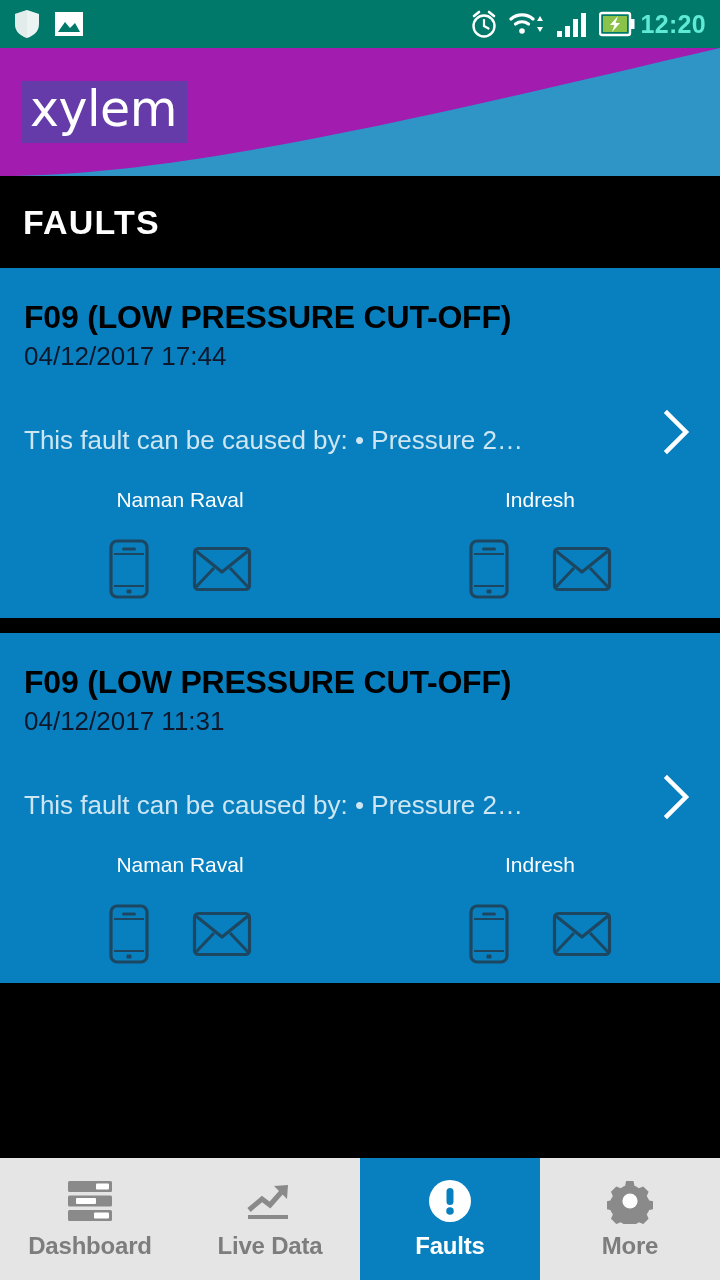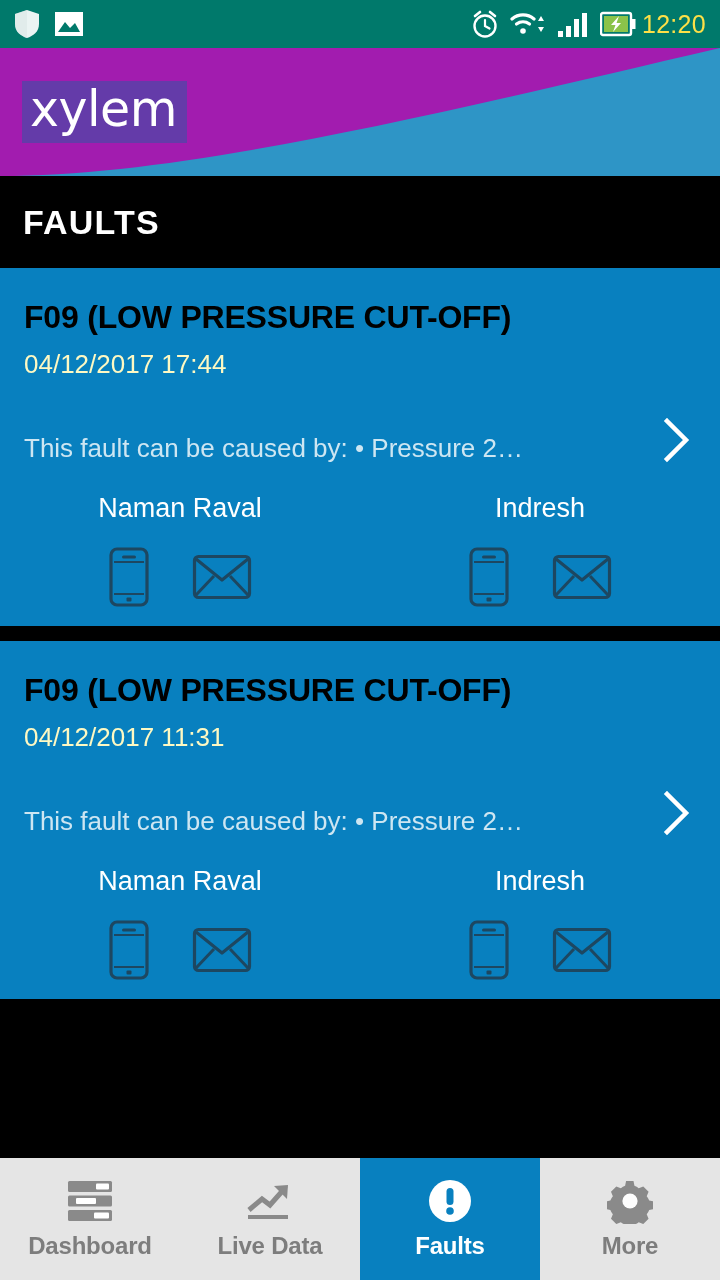--- a/index.html
+++ b/index.html
@@ -14,21 +14,21 @@
   
   .statusbar {
     position:absolute; top:0; left:0; width:720px; height:48px;
     background:#00796b;
     display:flex; align-items:center;
     padding:0 14px;
   }
   .sb-left { display:flex; align-items:center; gap:14px; }
   .sb-right { margin-left:auto; display:flex; align-items:center; gap:11px; }
   .sb-clock {
-    color:#fde047; font-size:25px; font-weight:normal; letter-spacing:0.3px;
+    color:#5eead4; font-size:25px; font-weight:bold; letter-spacing:0.3px;
     margin-left:6px;
   }
   .ico { display:block; }
 
   
   .banner {
     position:absolute; top:48px; left:0; width:720px; height:128px;
     background:#a21caf; overflow:hidden;
   }
   .banner-curve {
@@ -64,40 +64,40 @@
     padding:30px 0 18px 0;
   }
   .card + .card { margin-top:15px; }
 
   .card-title {
     color:#000000; font-size:32px; font-weight:bold;
     letter-spacing:-0.2px; padding:0 24px;
     line-height:38px;
   }
   .card-date {
-    color:#fef9c3; font-size:26px; font-weight:400;
-    padding:4px 24px 0 24px; line-height:32px;margin-top:8px;
+    color:#0f172a; font-size:26px; font-weight:400;
+    padding:4px 24px 0 24px; line-height:32px;
   }
 
   .card-desc-row {
     display:flex; align-items:center;
     padding:34px 22px 0 24px;
   }
   .card-desc {
     color:rgba(255,255,255,0.80); font-size:26px; line-height:32px;
     flex:1; white-space:nowrap; overflow:hidden;margin-top:16px;
   }
   .chev { flex:0 0 auto; width:44px; height:52px; margin-left:4px; }
 
   .contacts {
     display:flex; padding:26px 0 0 0;
   }
   .contact { flex:1; display:flex; flex-direction:column; align-items:center; }
   .contact-name {
-    color:#ffffff; font-size:27px; line-height:32px; font-weight:400;
+    color:#ffffff; font-size:21px; line-height:32px; font-weight:400;
   }
   .contact-icons { display:flex; align-items:center; gap:42px; margin-top:22px; }
   .ci { display:block; cursor:pointer; }
 
   
   .navbar {
     position:absolute; left:0; bottom:0; width:720px; height:122px;
     background:#fdfdfd; display:flex;
   }
   .navitem {

